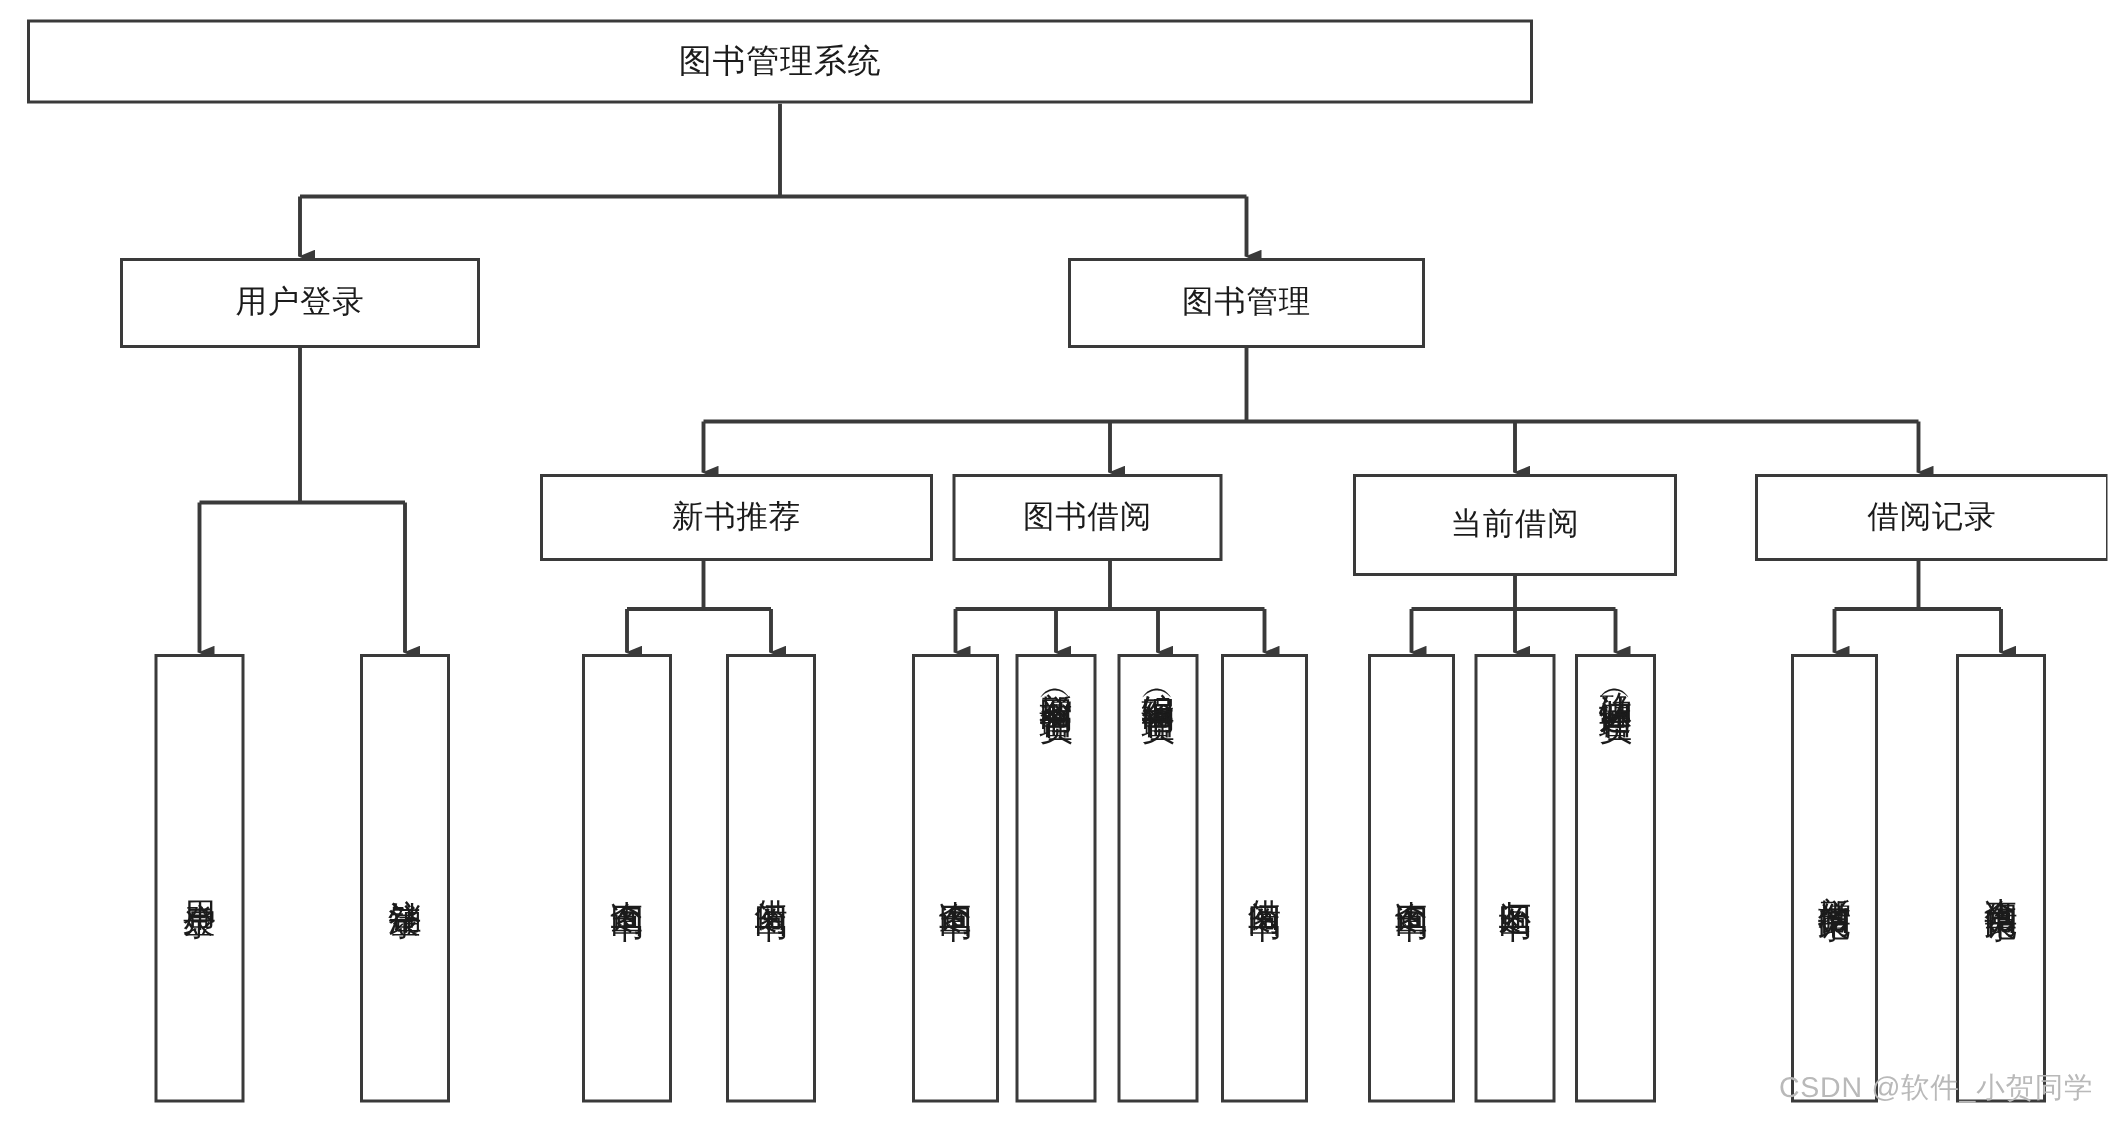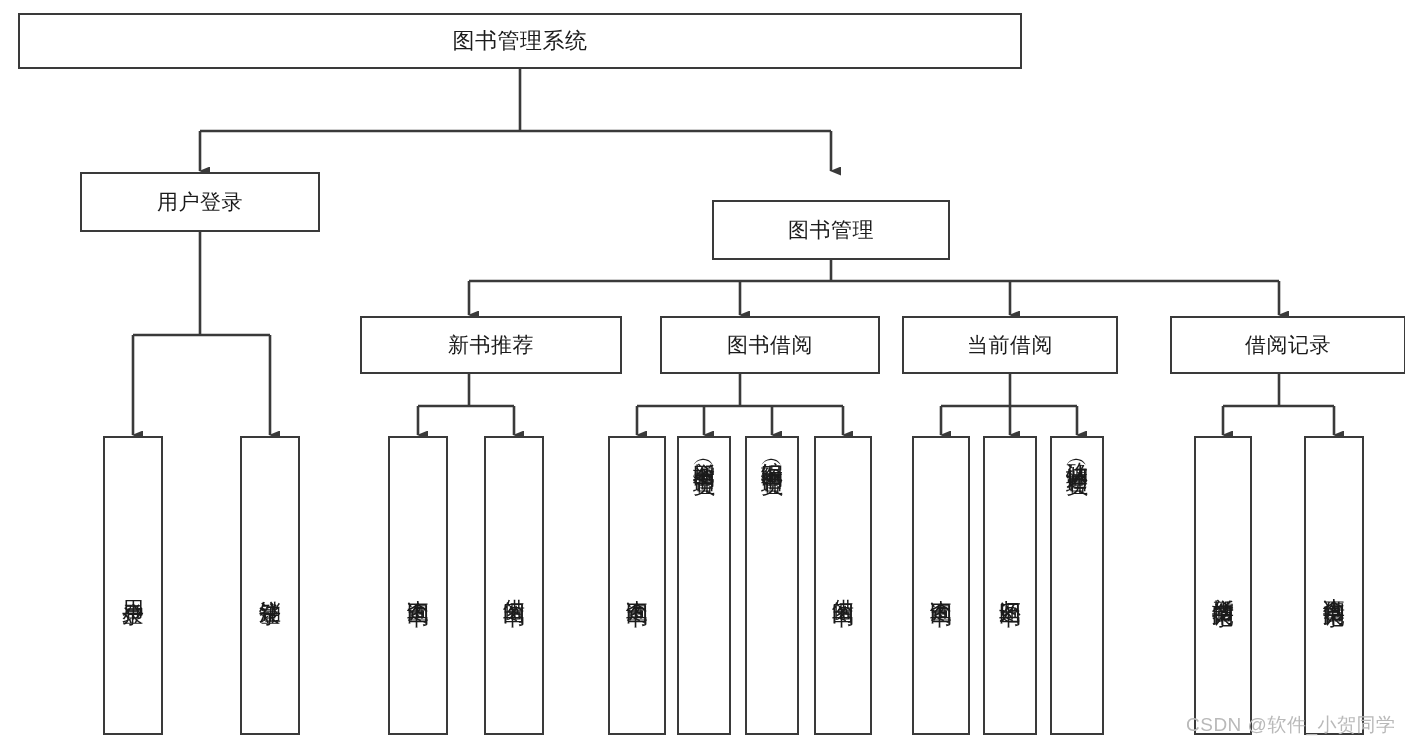--- a/index.html
+++ b/index.html
@@ -147,31 +147,31 @@
       </g>
   </svg>
 
   <div class="node root horiz" style="left: 18px; top: 13px; width: 1004px; height: 56px;">
     <span class="label">图书管理系统</span>
   </div>
 
   <div class="node horiz" style="left: 80px; top: 172px; width: 240px; height: 60px;">
     <span class="label">用户登录</span>
   </div>
-  <div class="node horiz" style="left: 712px; top: 172px; width: 238px; height: 60px; margin-top: 28px;">
+  <div class="node horiz" style="left: 712px; top: 172px; width: 238px; height: 60px;">
     <span class="label">图书管理</span>
   </div>
 
   <div class="node horiz" style="left: 360px; top: 316px; width: 262px; height: 58px;">
     <span class="label">新书推荐</span>
   </div>
-  <div class="node horiz" style="left: 660px; top: 316px; width: 220px; height: 58px;">
+  <div class="node horiz" style="left: 635px; top: 316px; width: 180px; height: 58px;">
     <span class="label">图书借阅</span>
   </div>
-  <div class="node horiz" style="left: 902px; top: 316px; width: 216px; height: 58px;">
+  <div class="node horiz" style="left: 902px; top: 316px; width: 216px; height: 68px;">
     <span class="label">当前借阅</span>
   </div>
   <div class="node horiz" style="left: 1170px; top: 316px; width: 236px; height: 58px;">
     <span class="label">借阅记录</span>
   </div>
 
   <div class="node vert center-text" style="left: 103px; top: 436px; width: 60px; height: 299px;">
     <span class="label">用户登录</span>
   </div>
   <div class="node vert center-text" style="left: 240px; top: 436px; width: 60px; height: 299px;">

